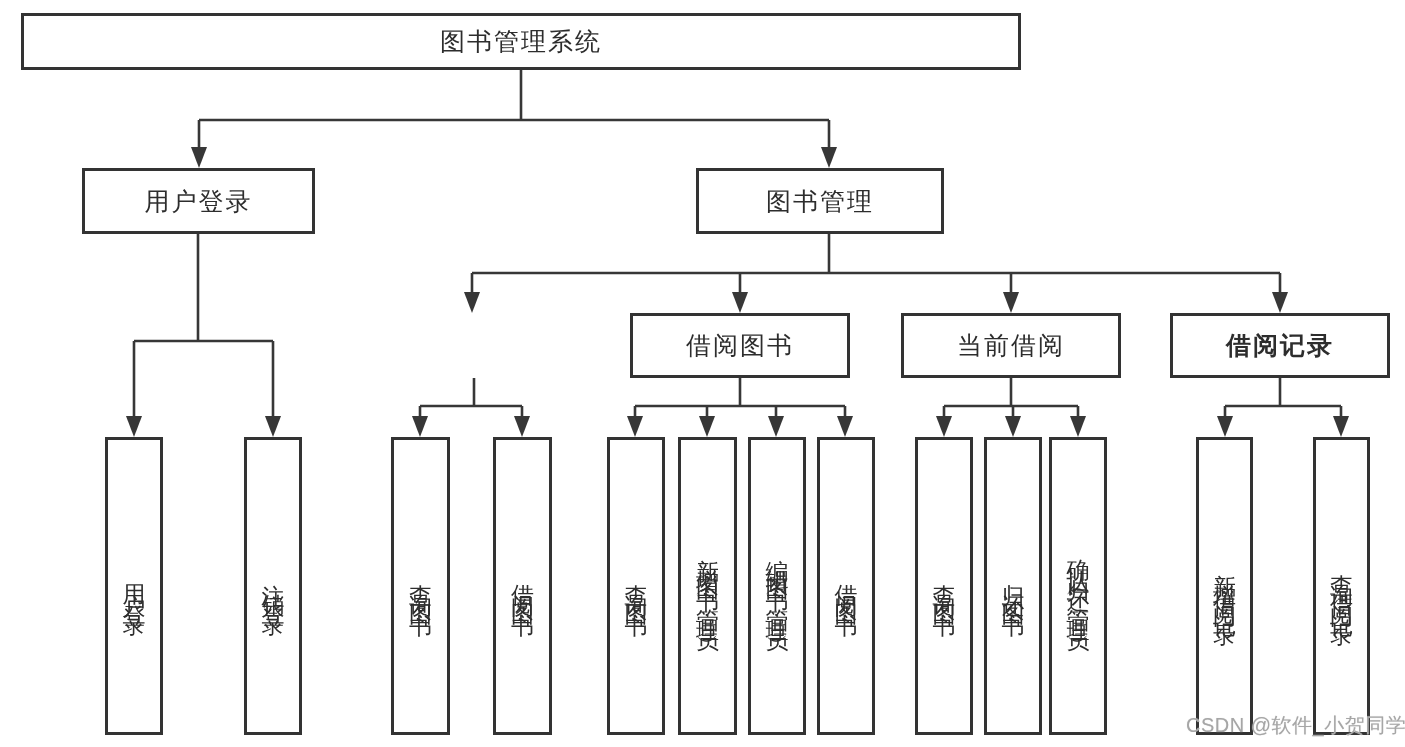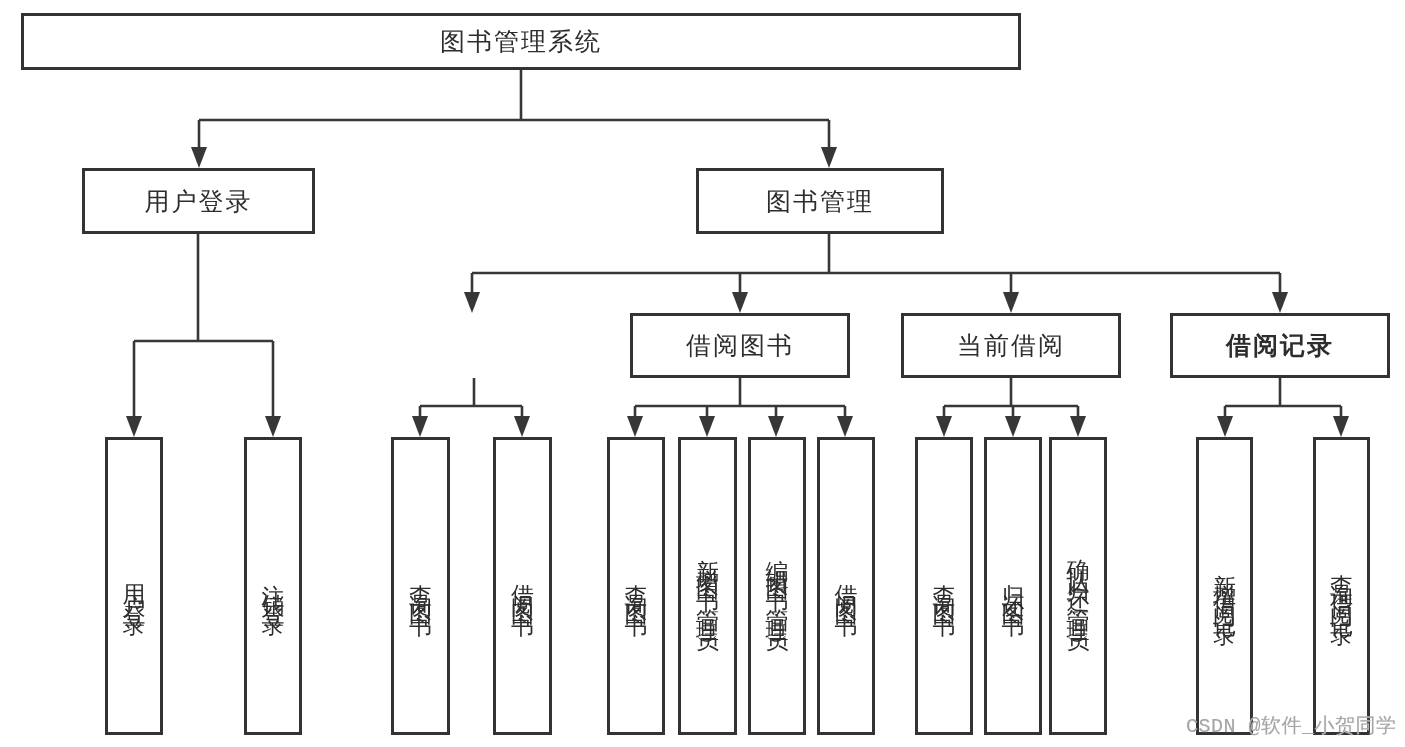--- a/index.html
+++ b/index.html
@@ -46,21 +46,20 @@
     line-height: 1;
   }
   #watermark {
     position: absolute;
     z-index: 3;
     color: #a6a6a6;
     font-size: 20px;
     letter-spacing: 0.5px;
     white-space: nowrap;
     text-shadow: 0 0 1px #d9d9d9;
-    font-family: Liberation Mono, monospace;
   }
 </style>
 </head>
 <body>
 
 <div id="canvas">
   <svg id="connector-layer" width="1405" height="747" viewBox="0 0 1405 747">
       <g>
         <line x1="521" y1="70" x2="521" y2="120" stroke="#373737" stroke-width="2.6"></line>
         <line x1="199" y1="120" x2="829" y2="120" stroke="#373737" stroke-width="2.6"></line>

